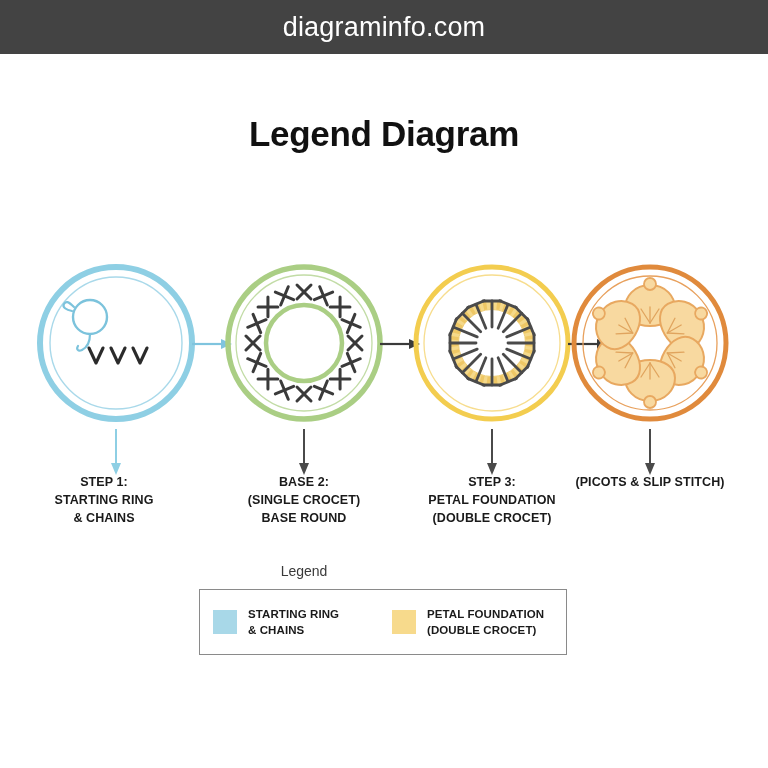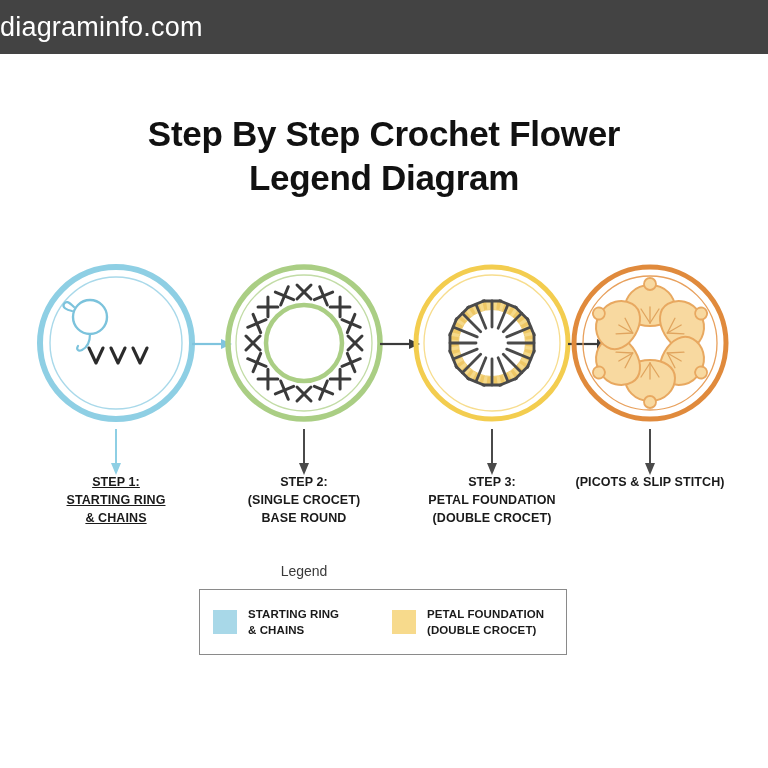--- a/index.html
+++ b/index.html
@@ -17,21 +17,21 @@
 
   
   .site-header {
     position: absolute;
     left: 0; top: 0;
     width: 768px;
     height: 54px;
     background: #434343;
     display: flex;
     align-items: center;
-    justify-content: flex-start;
+    justify-content: center;
   }
   .site-header .brand {
     color: #ffffff;
     font-size: 27px;
     letter-spacing: 0.2px;
     font-family: "Liberation Sans", sans-serif;
   }
 
   
   .title-wrap {
@@ -149,21 +149,20 @@
   }
 </style>
 </head>
 <body>
 
 <div class="site-header">
   <span class="brand">diagraminfo.com</span>
 </div>
 
 <div class="title-wrap">
-  <div class="title-line">Step By Step Crochet Flower</div>
   <div class="title-line">Legend Diagram</div>
 </div>
 
 <div class="diagram">
 
   <div class="step-fig" style="left:28px;">
     <svg width="176" height="176" viewBox="0 0 176 176" xmlns="http://www.w3.org/2000/svg">
       <circle cx="88" cy="88" r="76" fill="none" stroke="#8ecfe4" stroke-width="6"></circle>
       <circle cx="88" cy="88" r="66" fill="none" stroke="#a9d9ea" stroke-width="1.4"></circle>
 
@@ -432,27 +431,27 @@
   </div>
   <div class="down-arrow" style="left:638px;">
     <svg width="24" height="52" viewBox="0 0 24 52" xmlns="http://www.w3.org/2000/svg">
       <line x1="12" y1="4" x2="12" y2="40" stroke="#4a4a4a" stroke-width="2"></line>
       <polygon points="12,50 7,38 17,38" fill="#4a4a4a"></polygon>
     </svg>
   </div>
 </div>
 
 <div class="captions">
-  <div class="caption" style="left:12px;text-decoration:underline;">
+  <div class="caption" style="left:0;">
     <div>STEP 1:</div>
     <div>STARTING RING</div>
     <div>&amp; CHAINS</div>
   </div>
   <div class="caption" style="left:200px;">
-    <div>STEP 2:</div>
+    <div>BASE 2:</div>
     <div>(SINGLE CROCET)</div>
     <div>BASE ROUND</div>
   </div>
   <div class="caption" style="left:388px;">
     <div>STEP 3:</div>
     <div>PETAL FOUNDATION</div>
     <div>(DOUBLE CROCET)</div>
   </div>
   <div class="caption" style="left:546px;">
     <div>(PICOTS &amp; SLIP STITCH)</div>

